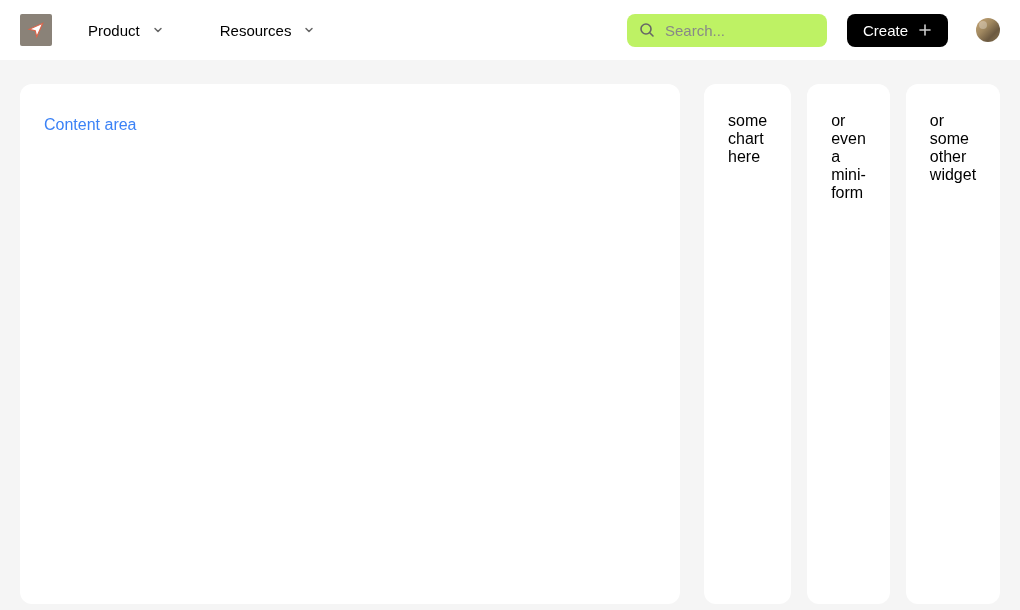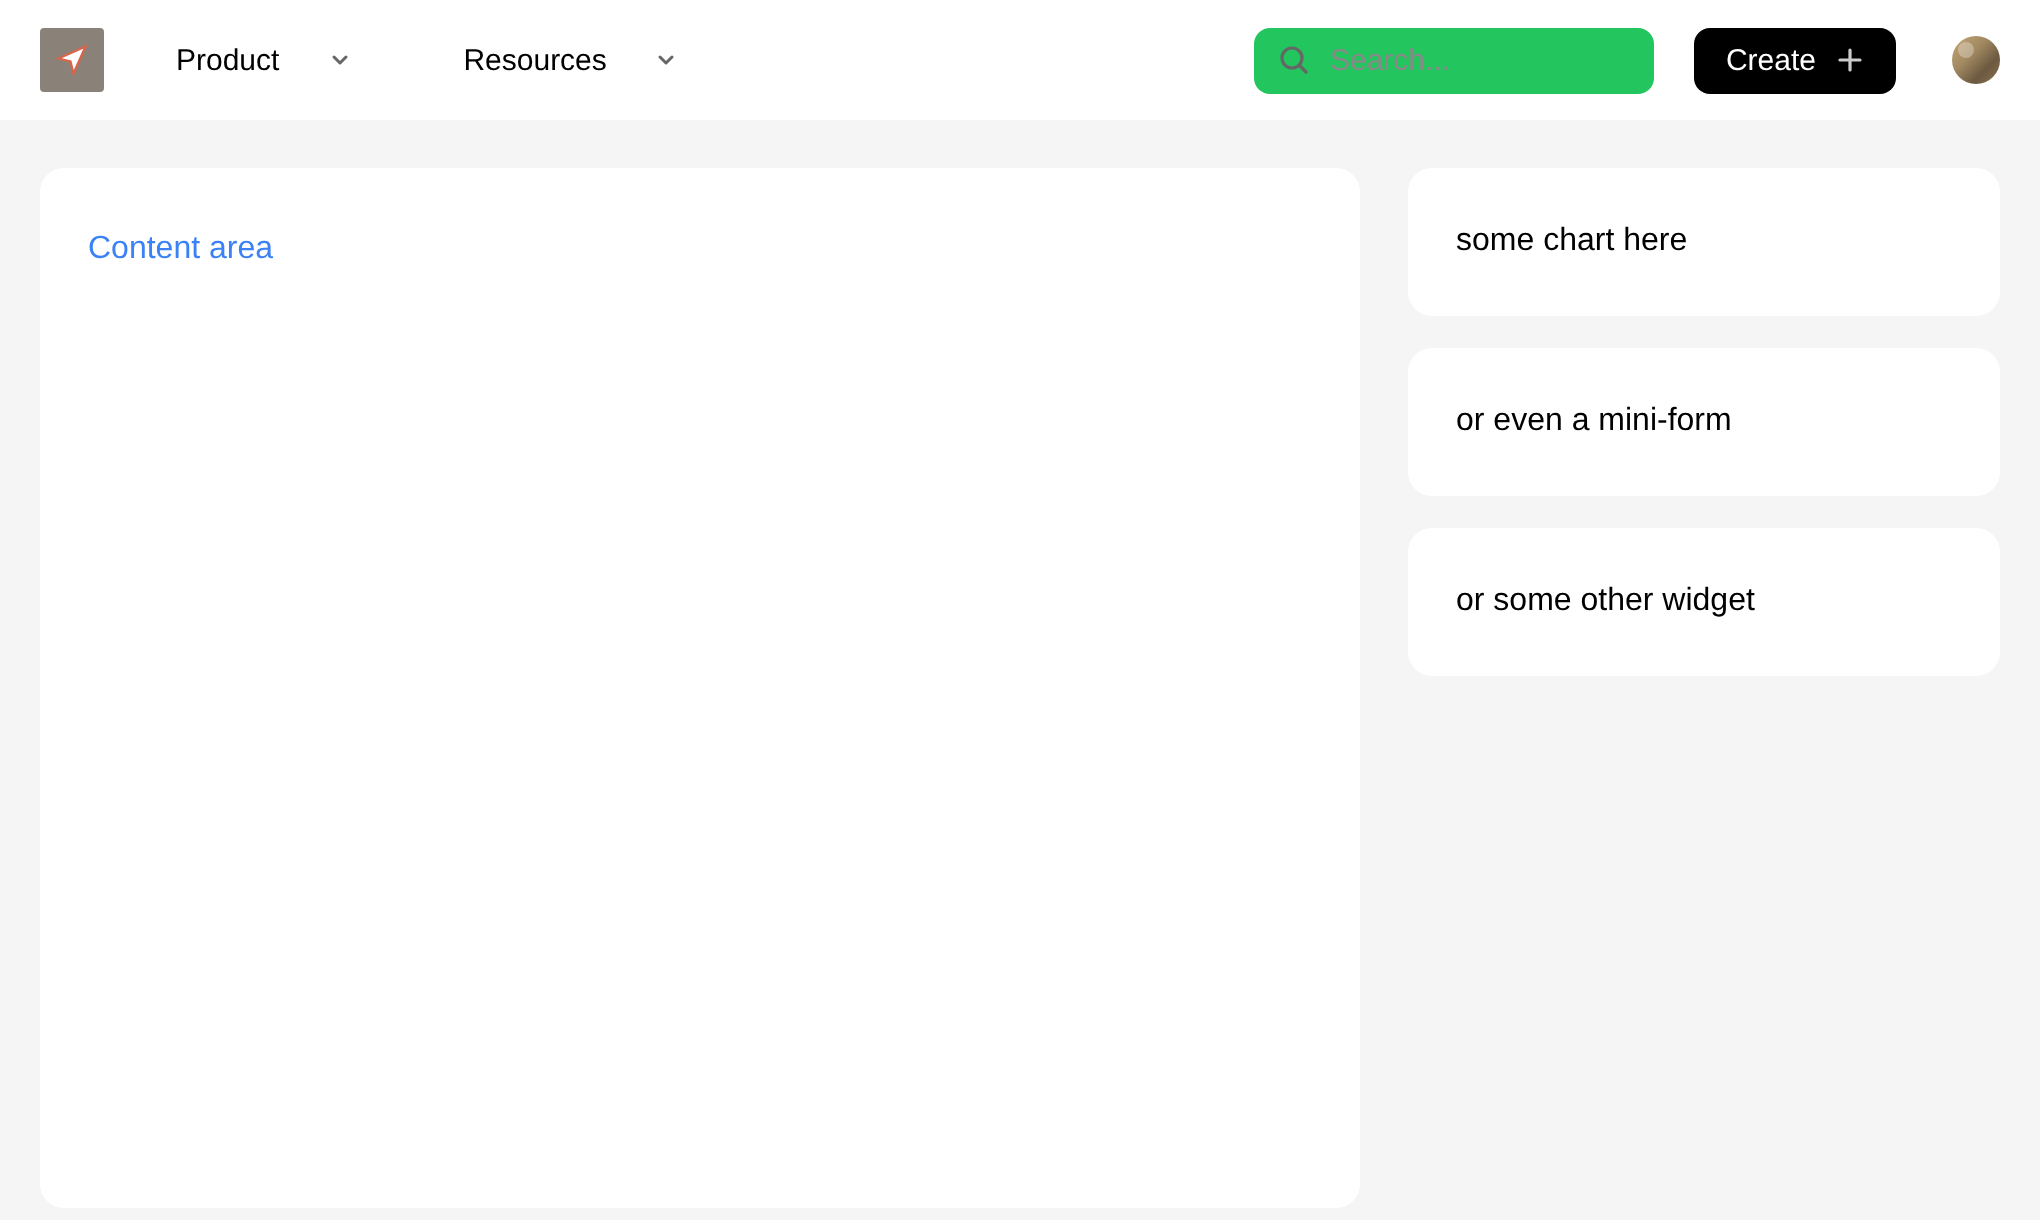--- a/index.html
+++ b/index.html
@@ -37,21 +37,21 @@
     
     .nav-items {
       display: flex;
       align-items: center;
       gap: 8px;
       margin-left: 16px;
     }
     
     .nav-item {
       display: flex;
-      gap: 24px;
+      gap: 12px;
       padding: 6px 12px;
       font-size: 15px;
       color: #000;
       cursor: pointer;
       border-radius: 6px;
       margin-right: 24px;
     }
     
     .chevron {
       color: #666;
@@ -59,21 +59,21 @@
       align-items: center;
     }
     
     .spacer {
       flex: 1;
     }
     
     .search-box {
       display: flex;
       align-items: center;
-      background: #22c55e;
+      background: #bef264;
       border-radius: 8px;
       padding: 8px 12px;
       width: 200px;
       gap: 10px;
     }
     
     .search-box input {
       border: none;
       background: transparent;
       outline: none;
@@ -151,21 +151,21 @@
     
     .main-area-title {
       font-size: 16px;
       color: #3b82f6;
       font-weight: 400;
     }
     
     .sidebar-widgets {
       width: 296px;
       display: flex;
-      flex-direction: column;
+      flex-direction: row;
       gap: 16px;
     }
     
     .widget {
       background: #fff;
       border-radius: 12px;
       padding: 28px 24px;
     }
     
     .widget-text {

